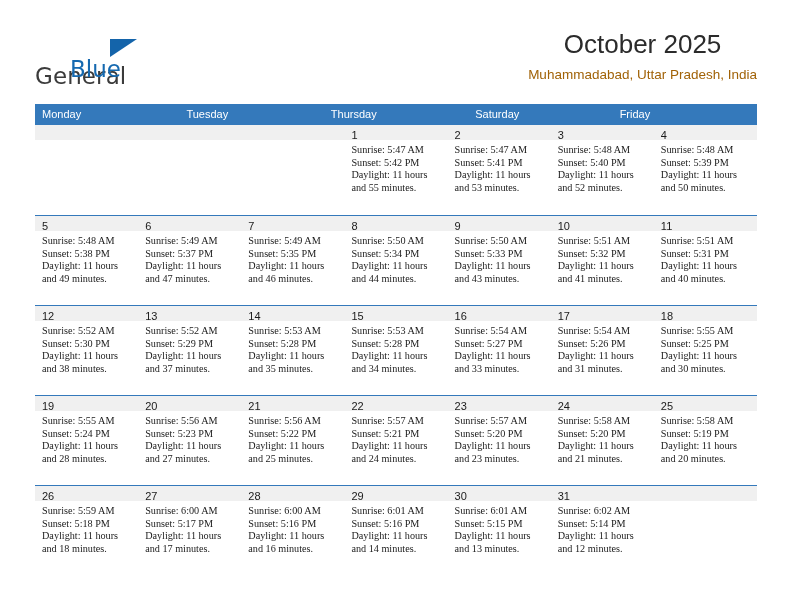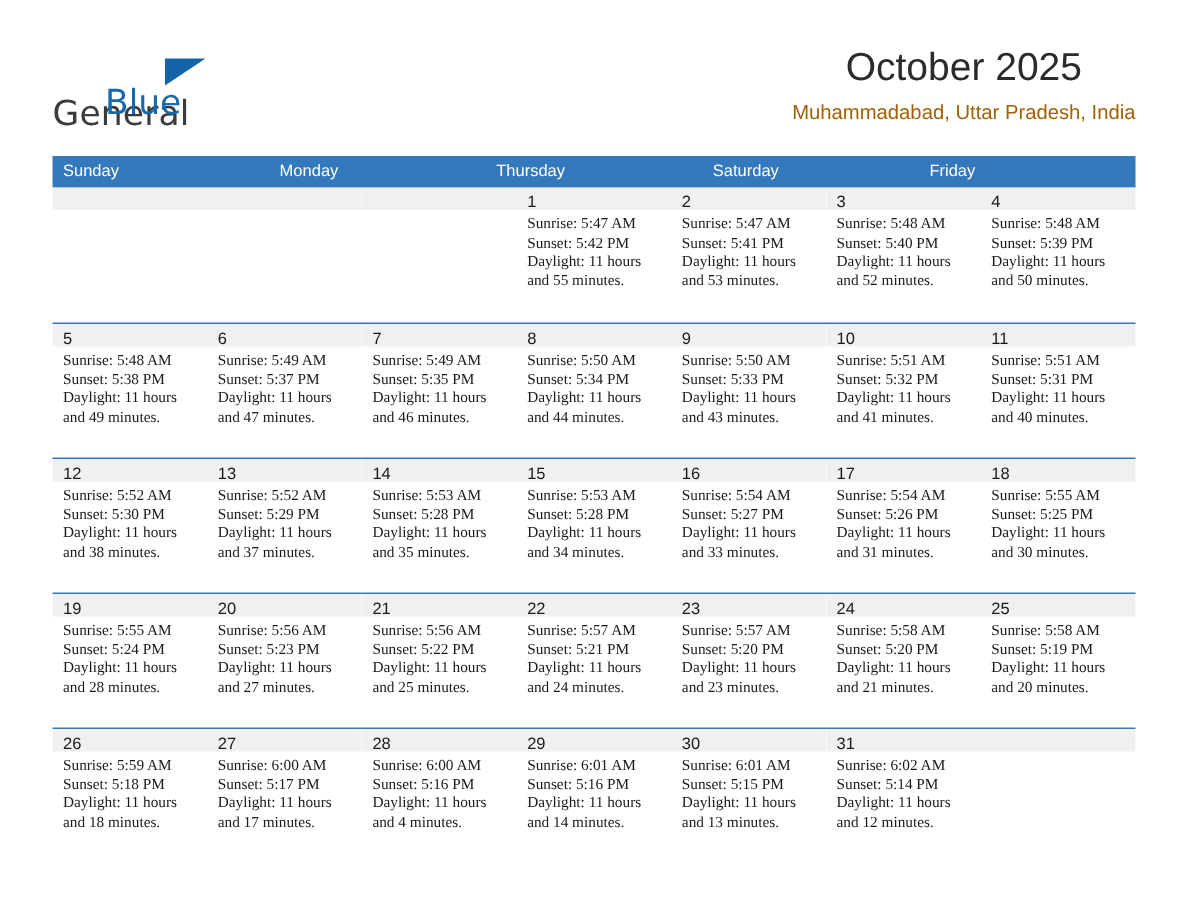--- a/index.html
+++ b/index.html
@@ -156,22 +156,22 @@
 
     <div class="title-block">
       <div class="cal-title">October 2025</div>
       <div class="cal-subtitle">Muhammadabad, Uttar Pradesh, India</div>
     </div>
 
   </div>
 
   <div class="calendar">
     <div class="weekdays" id="weekday-row">
-        <div class="weekday">Sunday</div>
         <div class="weekday">Monday</div>
+        <div class="weekday">Tuesday</div>
         <div class="weekday">Thursday</div>
         <div class="weekday">Saturday</div>
         <div class="weekday">Friday</div>
       </div>
     <div id="weeks-container">
         <div class="week">
           <div class="day">
             <div class="day-band"><span class="day-num"></span></div>
             <div class="day-body"></div>
           </div>
@@ -433,21 +433,21 @@
               <div>Daylight: 11 hours</div>
               <div>and 17 minutes.</div>
             </div>
           </div>
           <div class="day">
             <div class="day-band"><span class="day-num">28</span></div>
             <div class="day-body">
               <div>Sunrise: 6:00 AM</div>
               <div>Sunset: 5:16 PM</div>
               <div>Daylight: 11 hours</div>
-              <div>and 4 minutes.</div>
+              <div>and 16 minutes.</div>
             </div>
           </div>
           <div class="day">
             <div class="day-band"><span class="day-num">29</span></div>
             <div class="day-body">
               <div>Sunrise: 6:01 AM</div>
               <div>Sunset: 5:16 PM</div>
               <div>Daylight: 11 hours</div>
               <div>and 14 minutes.</div>
             </div>

